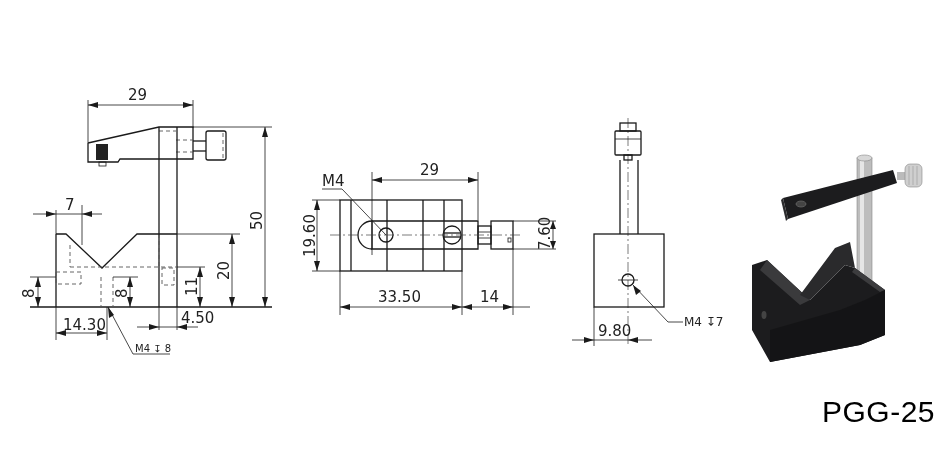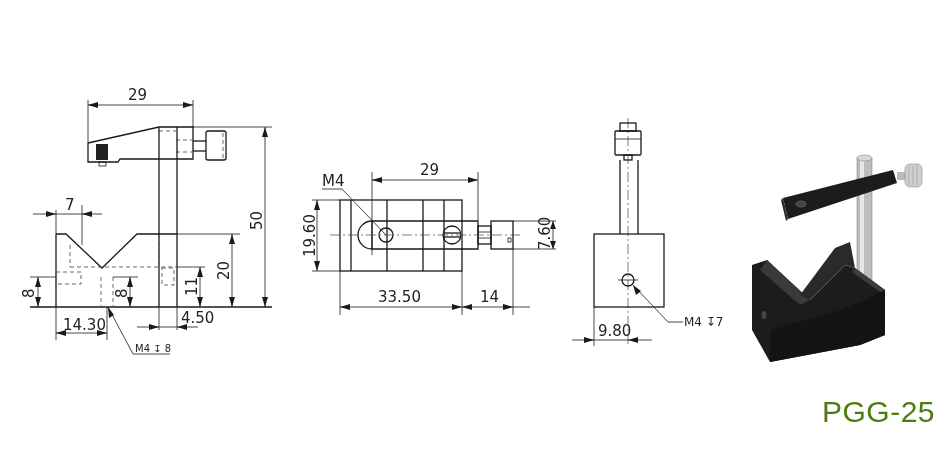--- a/index.html
+++ b/index.html
@@ -6,21 +6,21 @@
     body { width: 948px; height: 456px; position: relative; overflow: hidden;
            font-family: "Liberation Sans", sans-serif; }
     .view { position: absolute; }
     svg text { font-family: "DejaVu Sans", sans-serif; fill: #222; }
     .ln { stroke: #1a1a1a; stroke-width: 1.3; fill: none; }
     .thin { stroke: #1a1a1a; stroke-width: 0.8; fill: none; }
     .dash { stroke: #555; stroke-width: 0.9; fill: none; stroke-dasharray: 4 3; }
     .center { stroke: #444; stroke-width: 0.7; fill: none; stroke-dasharray: 10 3 2 3; }
     .dimtxt { font-size: 15px; }
     .smalltxt { font-size: 10px; }
-    .model { position: absolute; left: 822px; top: 395px; font-size: 30px; color: #4d7c0f;
+    .model { position: absolute; left: 822px; top: 395px; font-size: 30px; color: #000000;
              font-family: "Liberation Sans", sans-serif; letter-spacing: 0.5px; }
   </style>
 </head>
 <body>
 
 <div class="view" style="left:0;top:0;width:290px;height:380px;">
   <svg width="290" height="380" viewBox="0 0 290 380">
 
     <line class="thin" x1="88" y1="100" x2="88" y2="142"></line>
     <line class="thin" x1="193" y1="100" x2="193" y2="128"></line>

